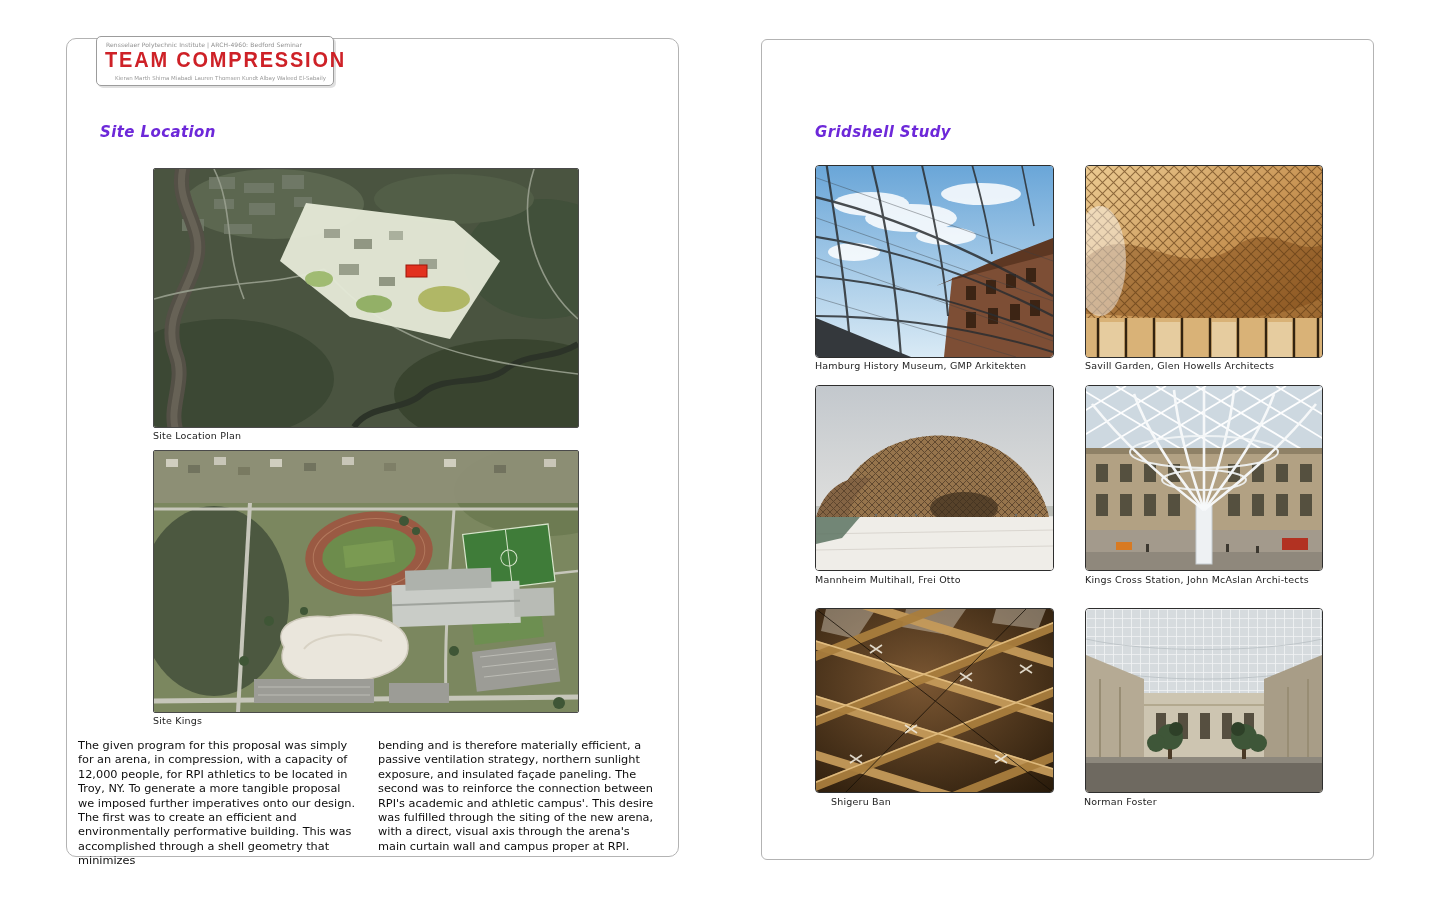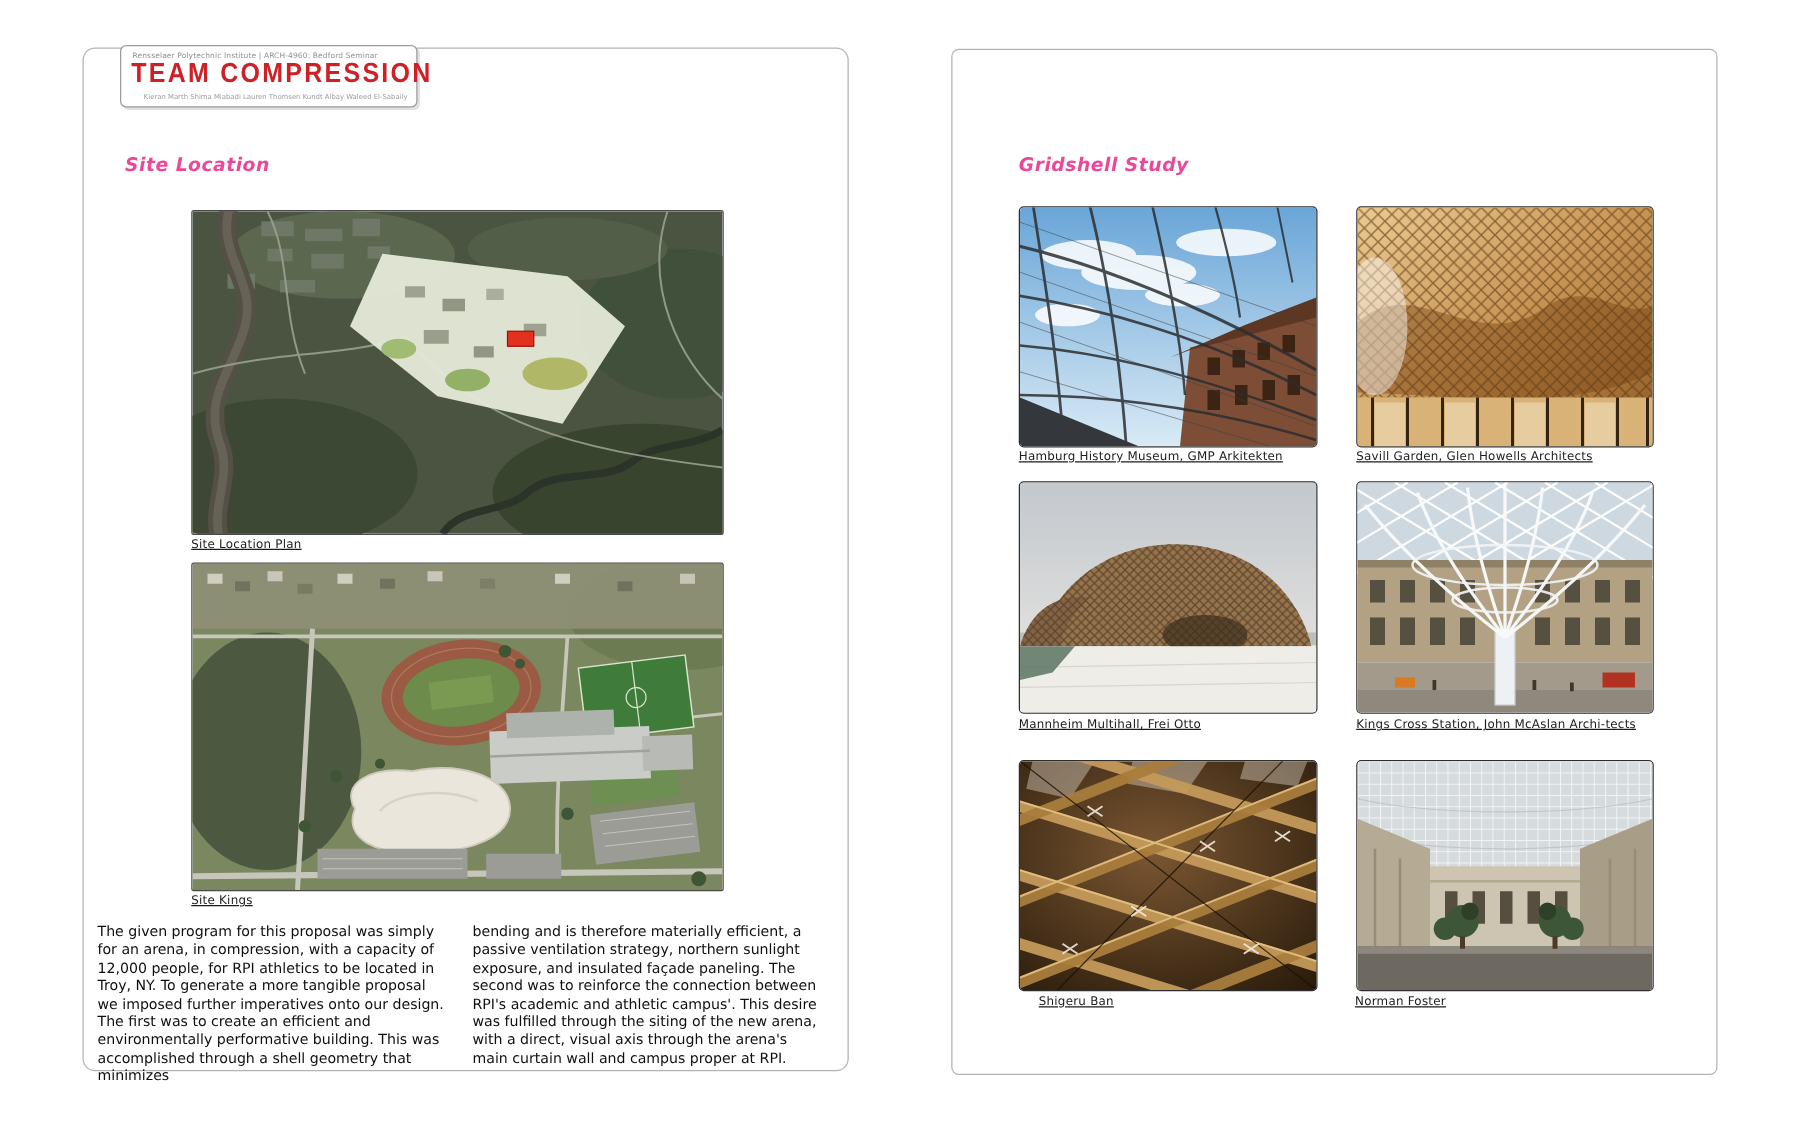--- a/index.html
+++ b/index.html
@@ -18,32 +18,32 @@
   }
   .inst-line{position:absolute;left:9px;top:4px;font-size:6px;color:#8f8f8f;white-space:nowrap;letter-spacing:.1px;}
   .team-title{
     position:absolute;left:8px;top:10px;font-size:20px;font-weight:bold;color:#ce2127;
     letter-spacing:1.8px;font-family:"Liberation Sans", sans-serif;white-space:nowrap;
     transform:scaleY(1.1);transform-origin:top left;
   }
   .names-line{position:absolute;right:7px;bottom:4px;font-size:5.5px;color:#9a9a9a;white-space:nowrap;}
 
   .sec-title{
-    position:absolute;font-size:15px;font-weight:bold;font-style:italic;color:#ec4899;
+    position:absolute;font-size:15px;font-weight:bold;font-style:italic;color:#6d28d9;
     letter-spacing:.4px;white-space:nowrap;
   }
   .sec-left{left:100px;top:123px;}
   .sec-right{left:815px;top:123px;}
 
   .fig{position:absolute;}
   .fig svg{display:block;}
   .fig-map svg{border:1px solid #4a4a4a;border-radius:2px;}
   .fig-grid svg{border:1px solid #2e2e2e;border-radius:4px;}
 
-  .cap{position:absolute;font-size:9.5px;color:#1c1c1c;letter-spacing:.2px;line-height:11.5px;text-decoration:underline;}
+  .cap{position:absolute;font-size:9.5px;color:#1c1c1c;letter-spacing:.2px;line-height:11.5px;}
 
   .body-col{position:absolute;top:739px;width:281px;font-size:11.3px;line-height:14.4px;color:#0e0e0e;text-align:left;}
   .col-1{left:78px;}
   .col-2{left:378px;}
 </style>
 </head>
 <body>
 
 <div class="canvas">
 

